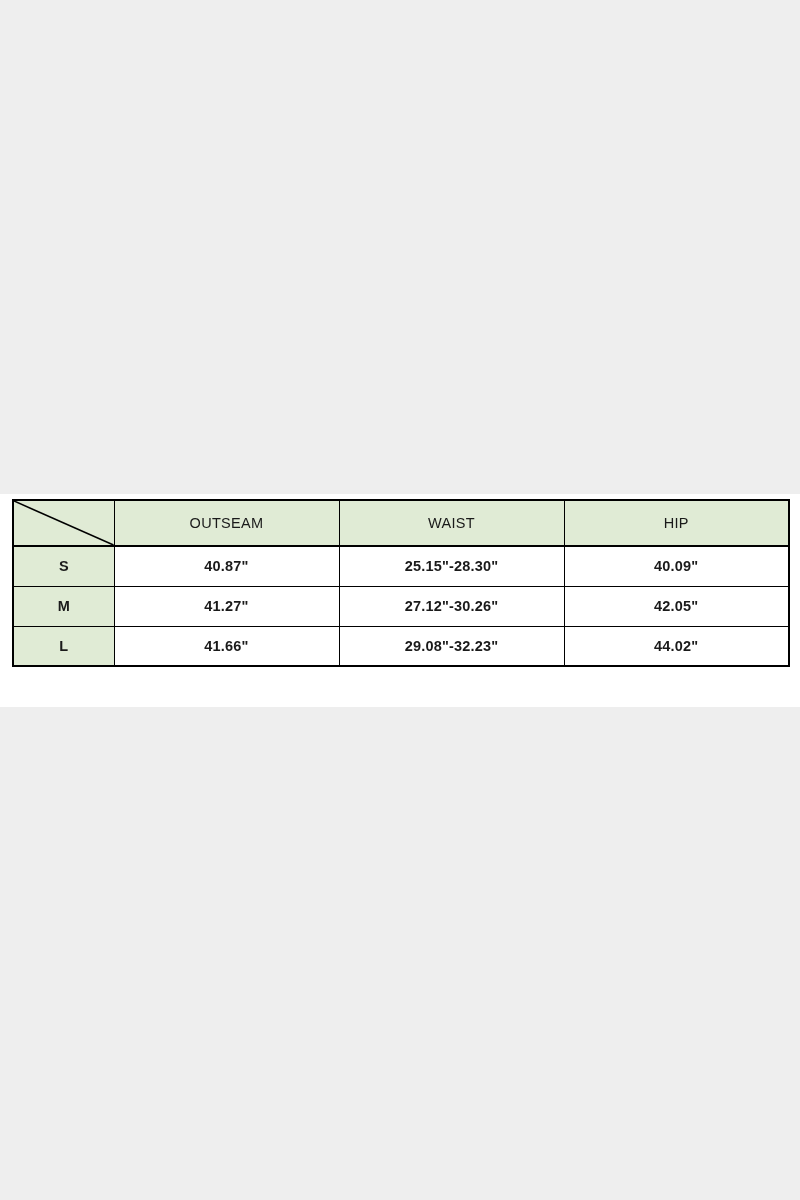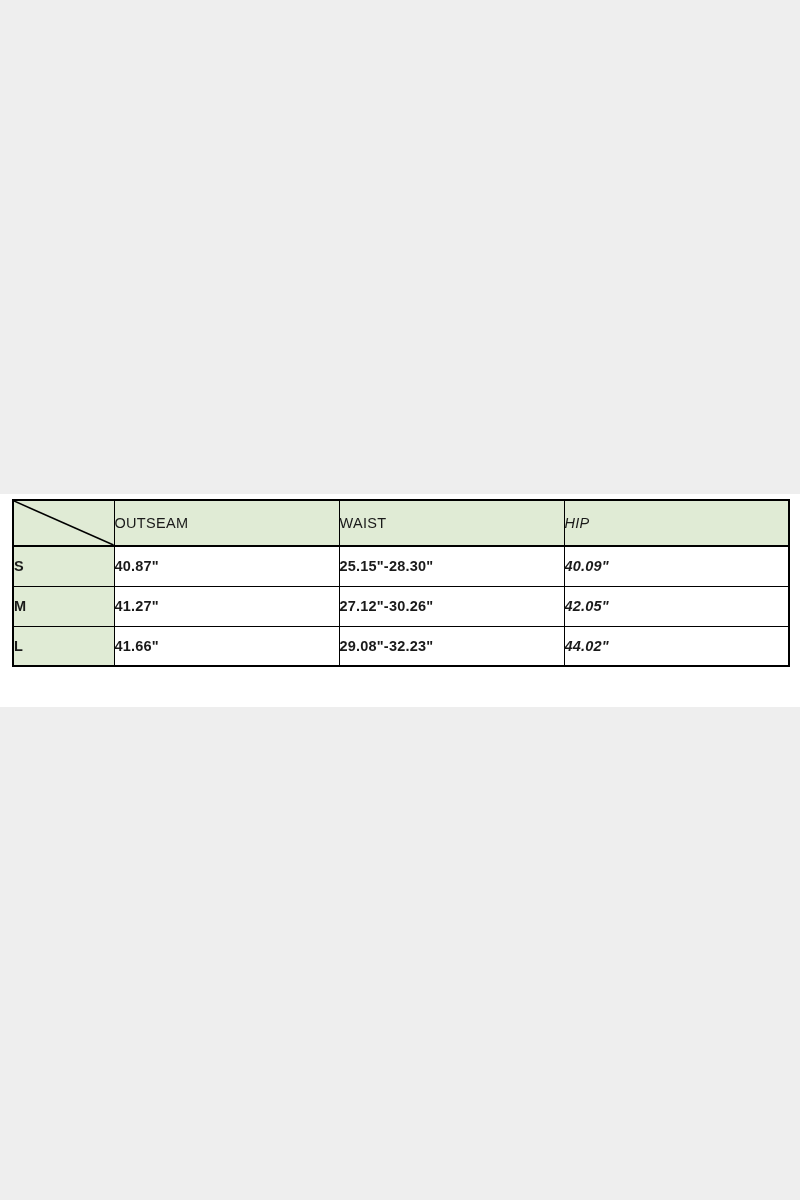--- a/index.html
+++ b/index.html
@@ -30,21 +30,21 @@
     left: 12px;
     top: 499px;
     border-collapse: collapse;
     table-layout: fixed;
     background: #ffffff;
   }
 
   .size-chart th,
   .size-chart td {
     border: 1px solid #000000;
-    text-align: left;
+    text-align: center;
     vertical-align: middle;
     color: #1a1a1a;
     padding: 0;
   }
 
   
   .col-size   { width: 101px; }
   .col-metric { width: 225px; }
 
   
@@ -92,21 +92,20 @@
   .size-chart tr:last-child td {
     border-bottom-width: 2px;
   }
   .size-chart tr th:first-child,
   .size-chart tr td:first-child {
     border-left-width: 2px;
   }
   .size-chart tr th:last-child,
   .size-chart tr td:last-child {
     border-right-width: 2px;
-    font-style: italic;
   }
   .size-chart thead tr th {
     border-top-width: 2px;
   }
 </style>
 </head>
 <body>
 
 <div class="table-band"></div>
 

